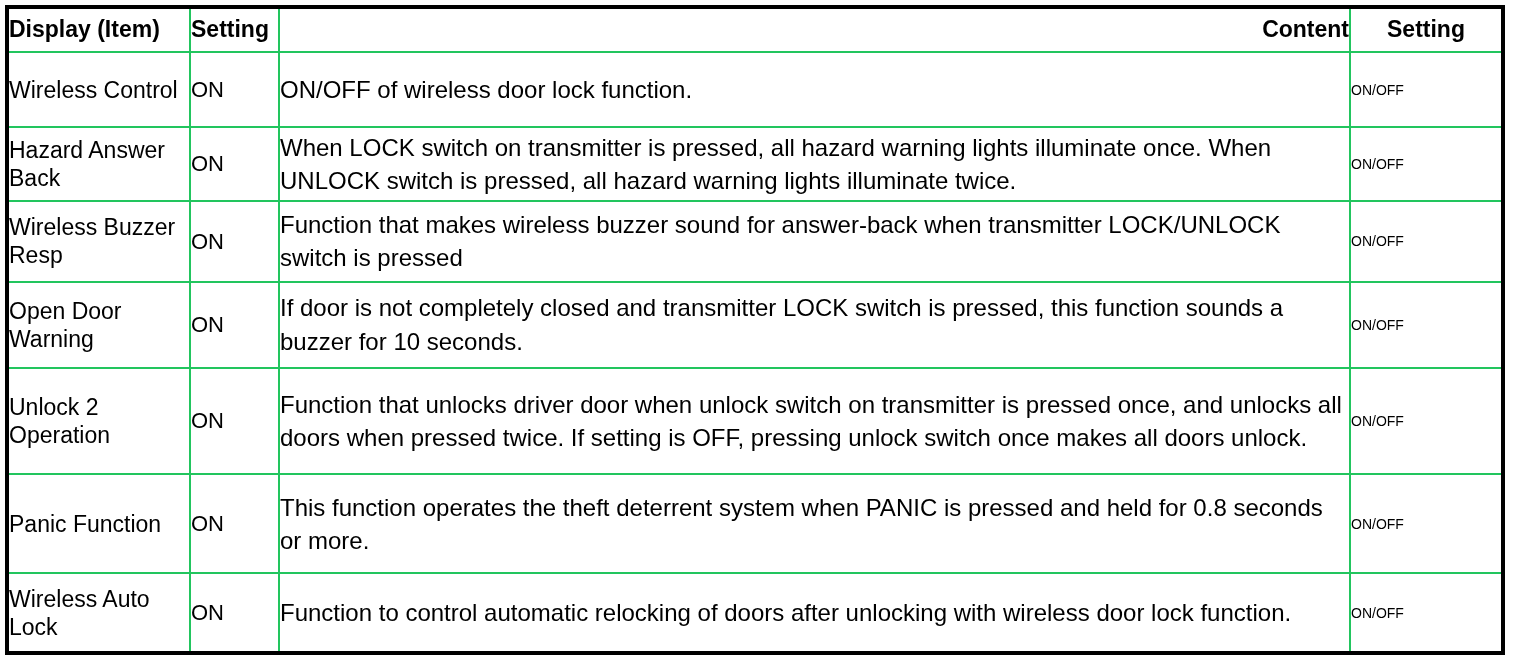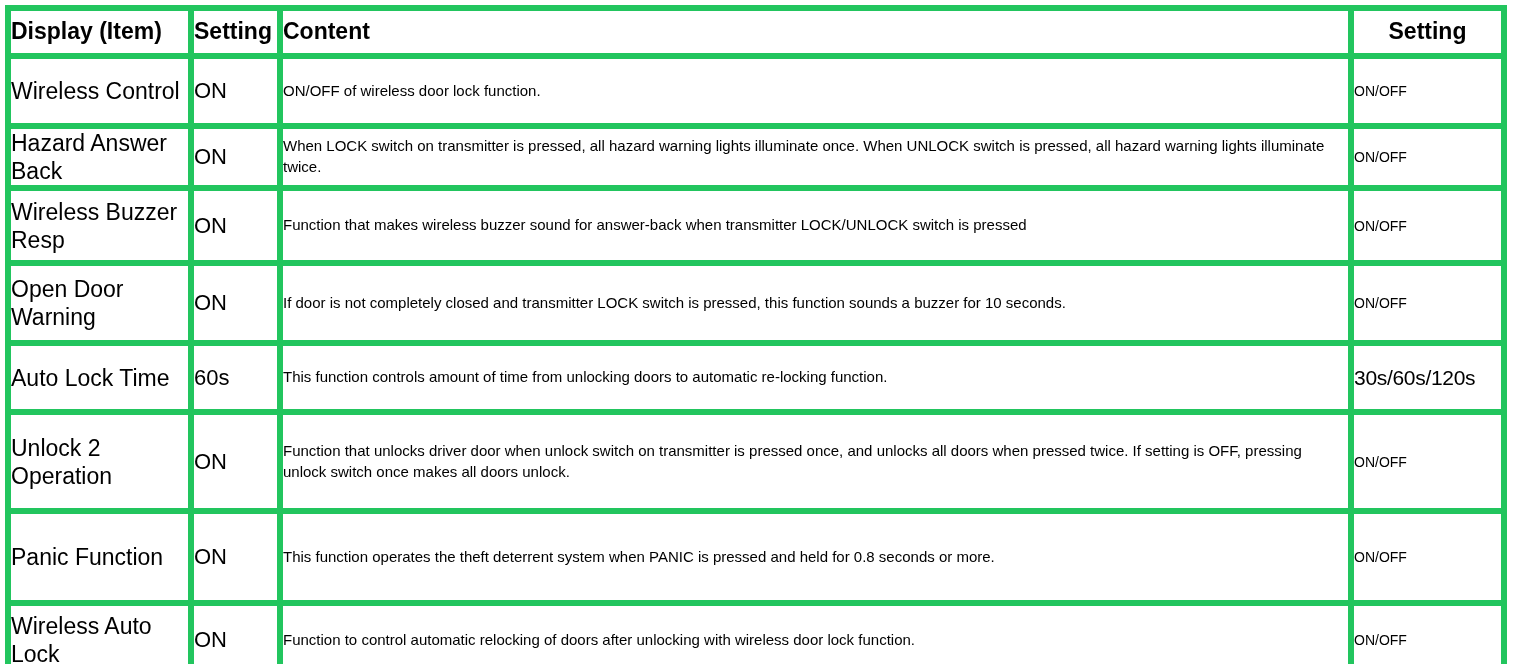--- a/index.html
+++ b/index.html
@@ -34,39 +34,39 @@
     background: #ffffff;
   }
 
   
   table.spec {
     border: 4px solid #000000;
   }
 
   table.spec td,
   table.spec th {
-    border: 6px solid #22c55e;
+    border: 2px solid #22c55e;
     padding: 0;
     vertical-align: middle;
     background: #ffffff;
   }
 
   
   thead th {
     border-bottom: 4px solid #000000;
     font-weight: bold;
     font-size: 23px;
     line-height: 1.1;
     height: 42px;
     padding: 2px 6px;
     white-space: nowrap;
   }
   th.col-item   { text-align: left;   }
   th.col-default{ text-align: left;   }
-  th.col-content{ text-align: left; }
+  th.col-content{ text-align: right; }
   th.col-setting{ text-align: center; }
 
   
   col.c-item    { width: 183px; }
   col.c-default { width: 89px;  }
   col.c-content { width: 1071px;}
   col.c-setting { width: 153px; }
 
   td.cell-item {
     font-size: 23px;
@@ -78,21 +78,21 @@
   }
   td.cell-default {
     font-size: 22px;
     line-height: 1.15;
     padding: 3px 6px 3px 8px;
     text-align: left;
     vertical-align: middle;
     white-space: nowrap;
   }
   td.cell-content {
-    font-size: 15px;
+    font-size: 24px;
     line-height: 1.38;
     padding: 6px 10px 6px 10px;
     text-align: left;
     vertical-align: middle;
   }
   td.cell-setting {
     font-size: 14px;
     line-height: 1.15;
     padding: 3px 4px 3px 7px;
     text-align: left;
@@ -159,26 +159,20 @@
         <td class="cell-setting">ON/OFF</td>
       </tr>
 
       <tr class="r-4">
         <td class="cell-item">Open Door Warning</td>
         <td class="cell-default">ON</td>
         <td class="cell-content">If door is not completely closed and transmitter LOCK switch is pressed, this function sounds a buzzer for 10 seconds.</td>
         <td class="cell-setting">ON/OFF</td>
       </tr>
 
-      <tr class="r-5">
-        <td class="cell-item">Auto Lock Time</td>
-        <td class="cell-default">60s</td>
-        <td class="cell-content">This function controls amount of time from unlocking doors to automatic re-locking function.</td>
-        <td class="cell-setting tight">30s/60s/120s</td>
-      </tr>
 
       <tr class="r-6">
         <td class="cell-item">Unlock 2 Operation</td>
         <td class="cell-default">ON</td>
         <td class="cell-content">Function that unlocks driver door when unlock switch on transmitter is pressed once, and unlocks all doors when pressed twice. If setting is OFF, pressing unlock switch once makes all doors unlock.</td>
         <td class="cell-setting">ON/OFF</td>
       </tr>
 
       <tr class="r-7">
         <td class="cell-item">Panic Function</td>

